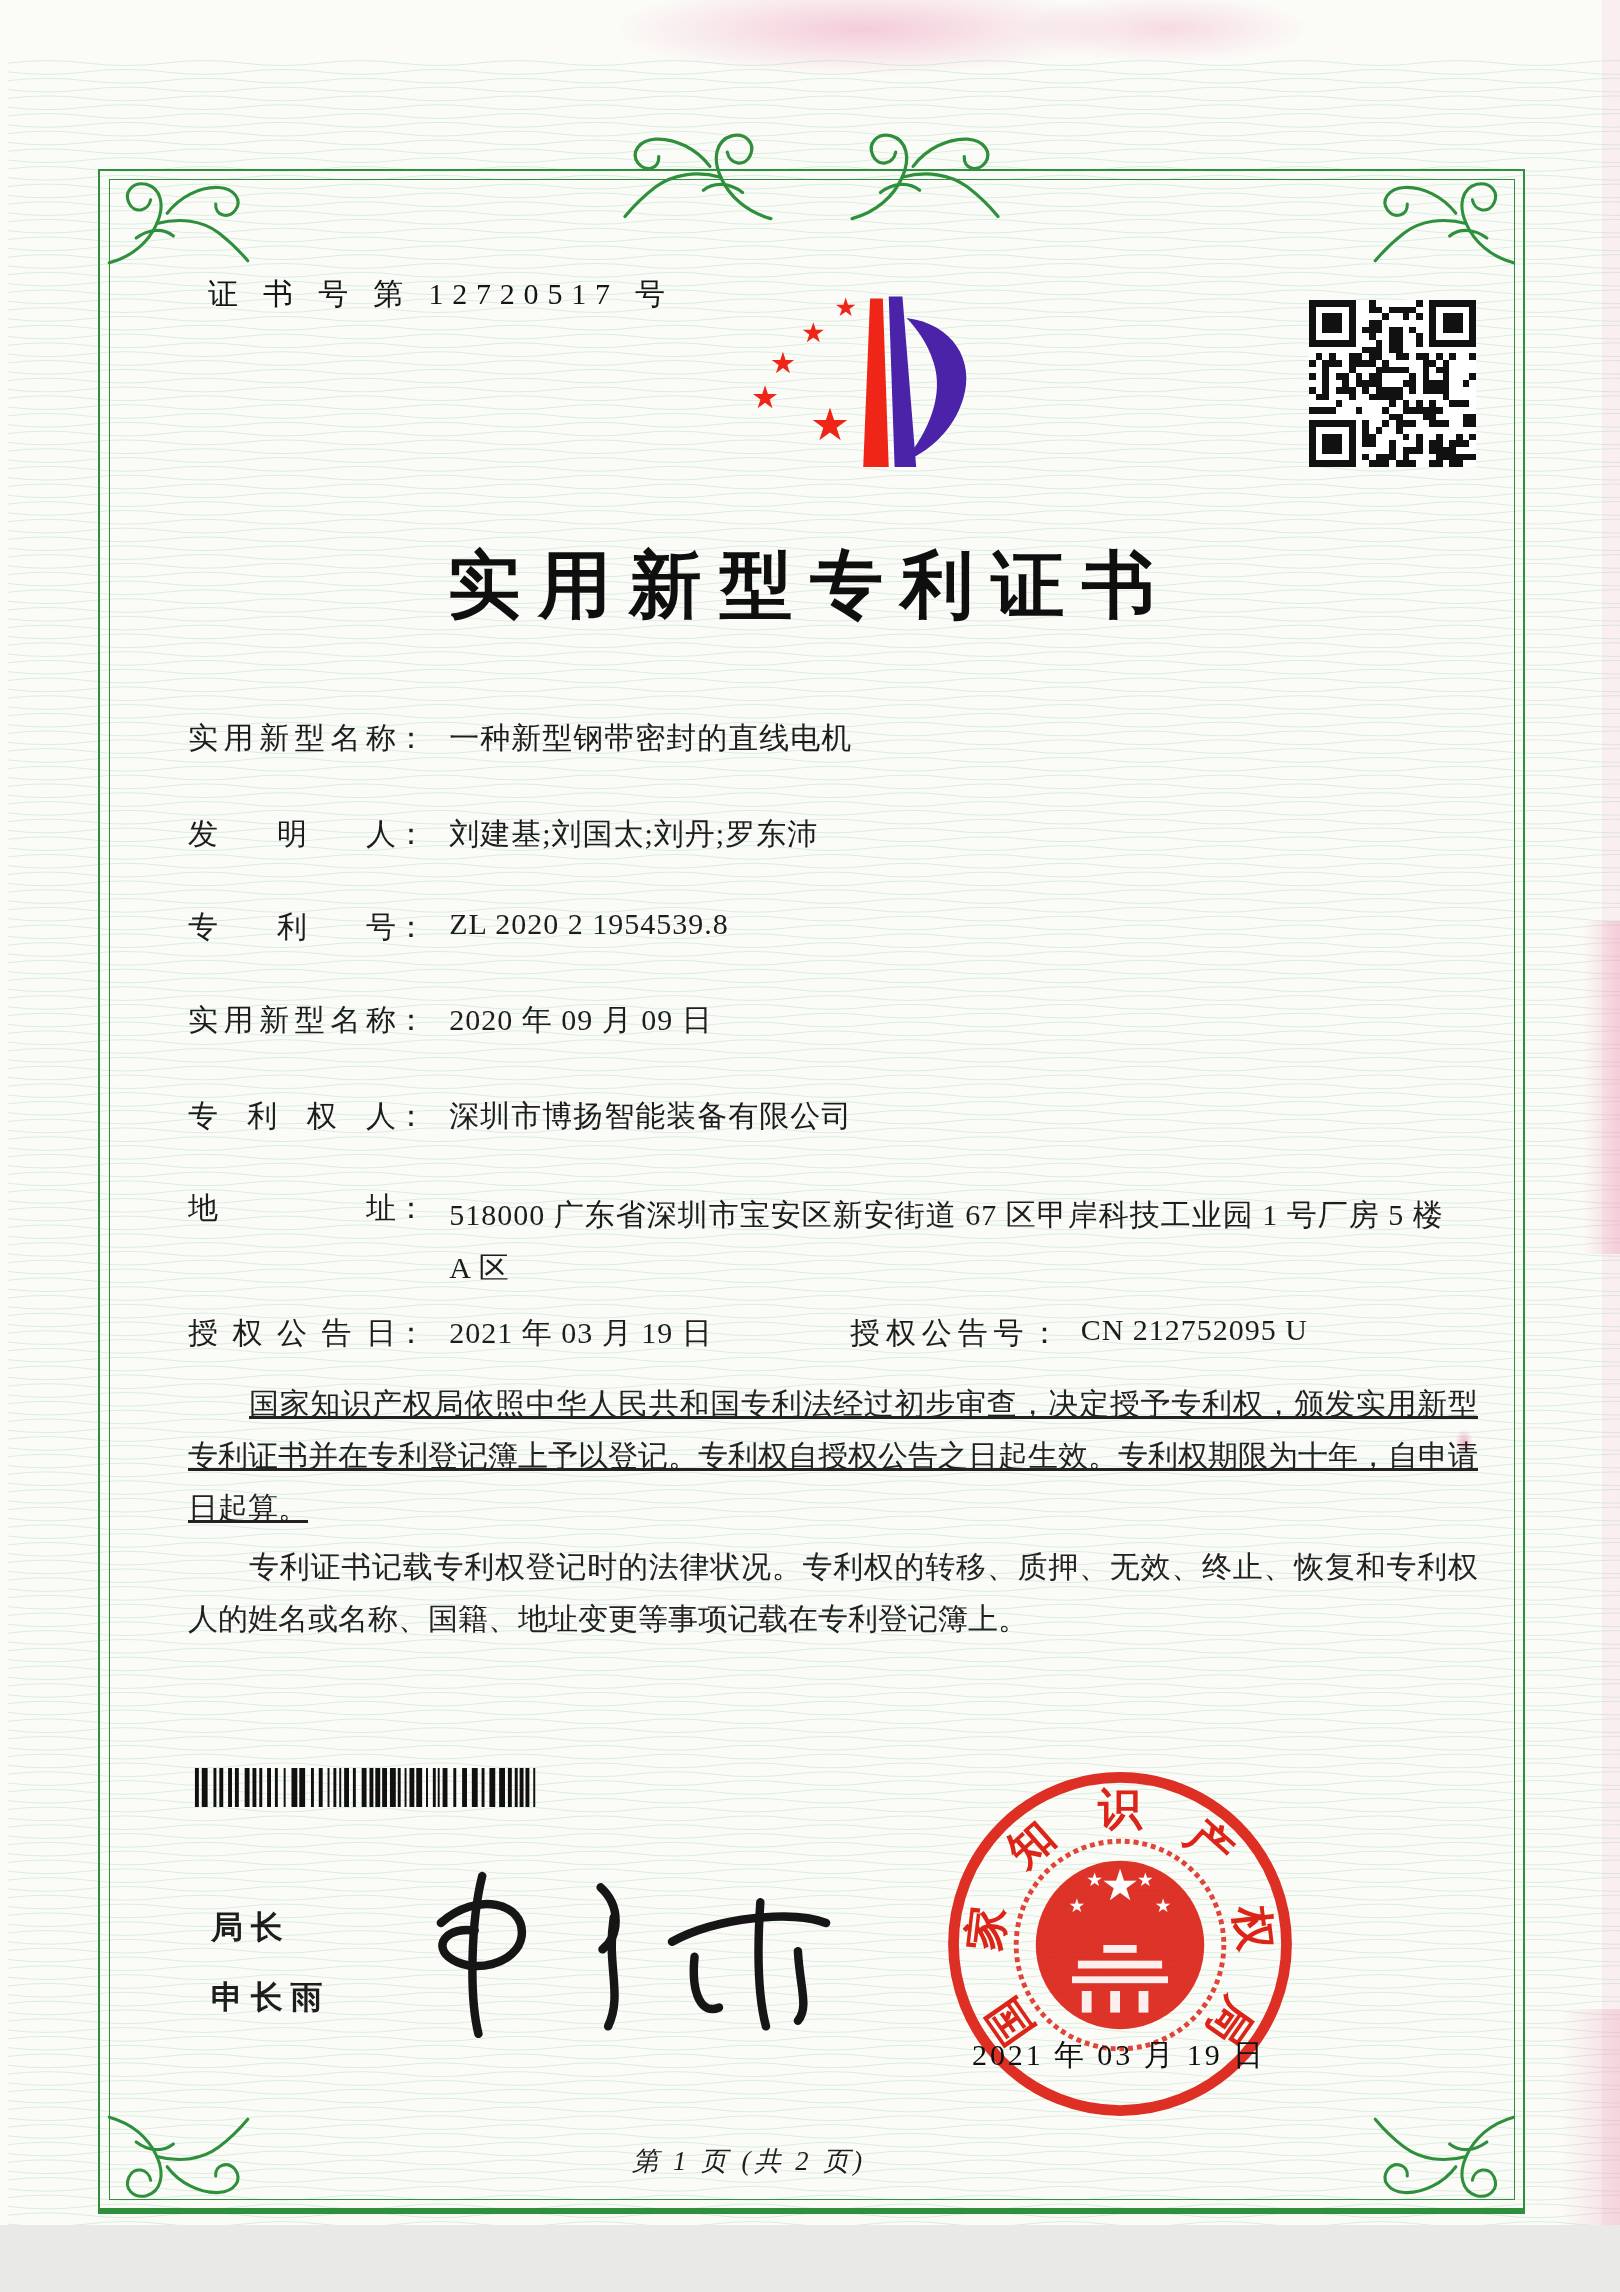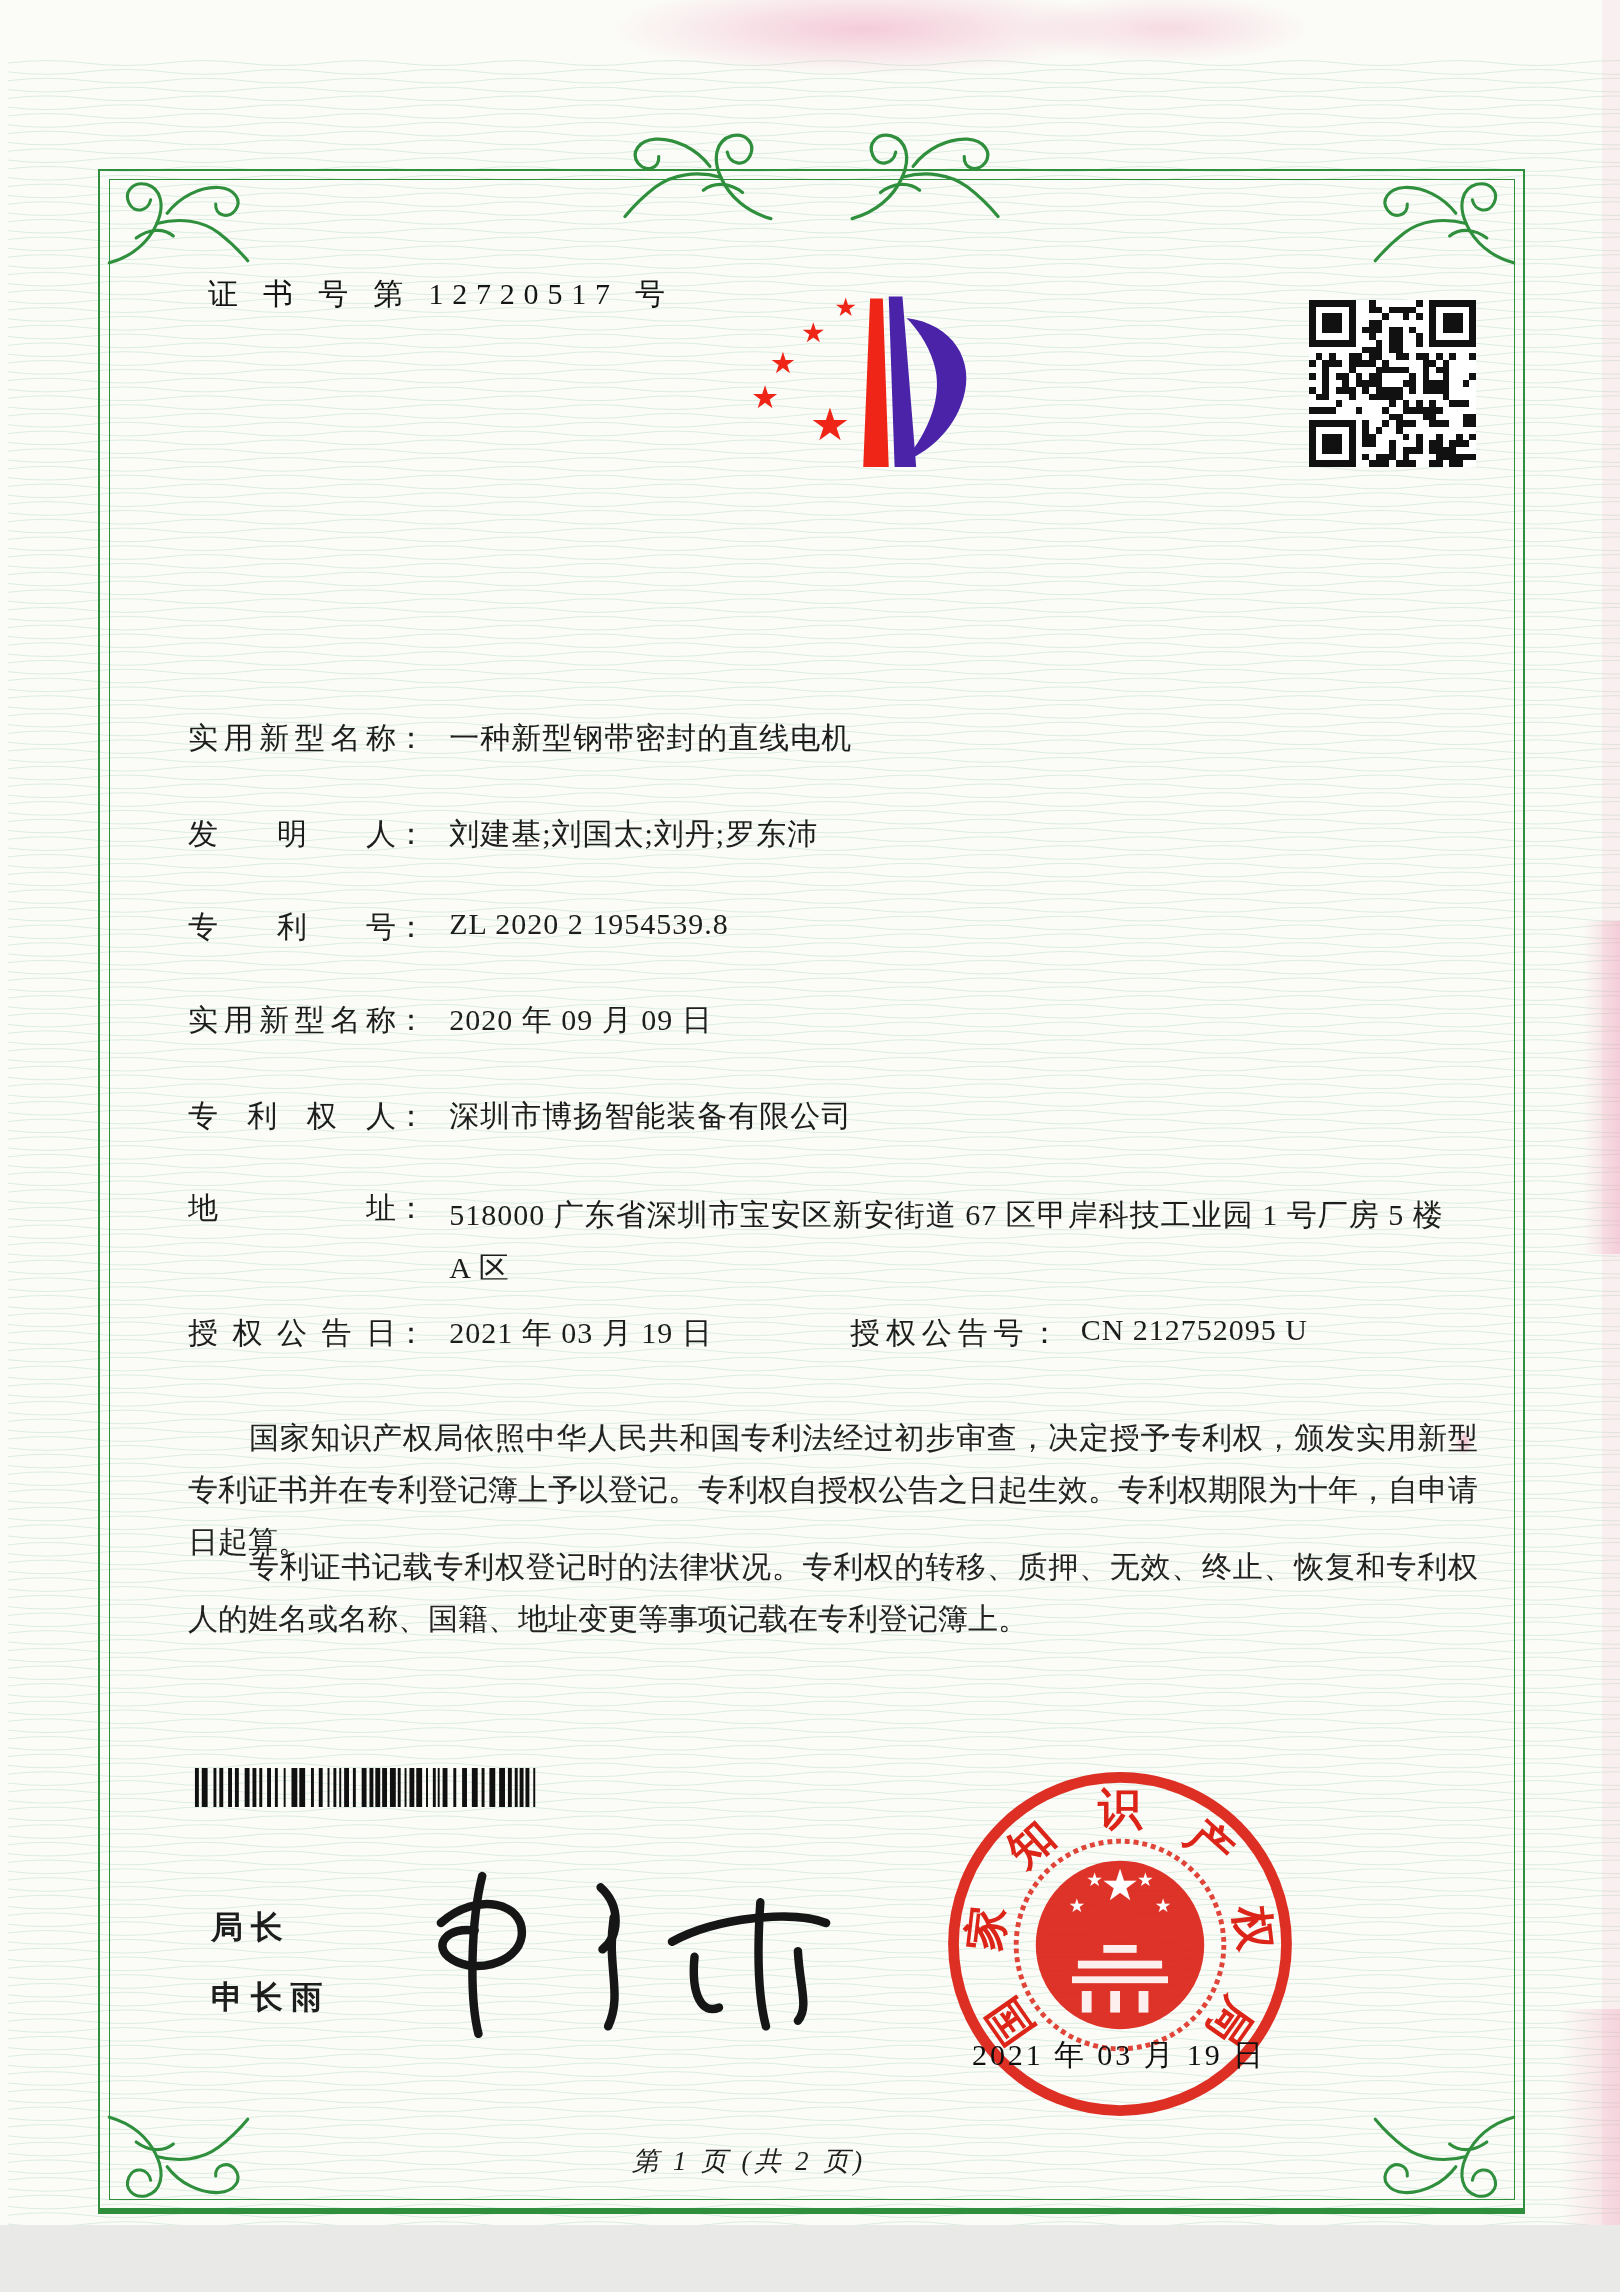--- a/index.html
+++ b/index.html
@@ -48,21 +48,21 @@
   .row-grant{top:1313px;}
   .grant-no-group{position:absolute; left:662px; top:0; white-space:nowrap;}
   .grant-no-group .label2{letter-spacing:5.9px;}
   .grant-no-group .value{margin-left:13.7px;}
 
   .para{
     position:absolute; left:188px; width:1290px;
     font-size:30px; line-height:52px; text-align:justify; text-indent:61px;
     color:#222;
   }
-  .para1{top:1412px;} .para2{top:1541px;}
+  .para1{top:1378px;text-decoration:underline;} .para2{top:1541px;}
 
   .barcode{position:absolute; left:194px; top:1768px;}
 
   .director-title{position:absolute; left:211px; top:1906px; font-size:32px; font-weight:600; letter-spacing:7.8px;}
   .director-name{position:absolute; left:211px; top:1976px; font-size:32px; font-weight:600; letter-spacing:7.8px;}
   .signature{position:absolute; left:392px; top:1851px;}
 
   .seal{position:absolute; left:929px; top:1753px;}
   .seal-date{
     position:absolute; left:972px; top:2035px; font-size:30px; letter-spacing:2.9px; color:#101010;
@@ -360,20 +360,21 @@
       <rect x="1" y="1" width="5" height="5" fill="#fff"></rect>
       <rect x="2" y="2" width="3" height="3" fill="#111"></rect>
       <rect x="18" y="0" width="7" height="7" fill="#111"></rect>
       <rect x="19" y="1" width="5" height="5" fill="#fff"></rect>
       <rect x="20" y="2" width="3" height="3" fill="#111"></rect>
       <rect x="0" y="18" width="7" height="7" fill="#111"></rect>
       <rect x="1" y="19" width="5" height="5" fill="#fff"></rect>
       <rect x="2" y="20" width="3" height="3" fill="#111"></rect>
     </svg>
 
+  <div class="title">实用新型专利证书</div>
 
   <div class="row row-name">
     <span class="label">实用新型名称</span><span class="colon">：</span>
     <span class="value">一种新型钢带密封的直线电机</span>
   </div>
 
   <div class="row row-inventor">
     <span class="label">发明人</span><span class="colon">：</span>
     <span class="value">刘建基;刘国太;刘丹;罗东沛</span>
   </div>

